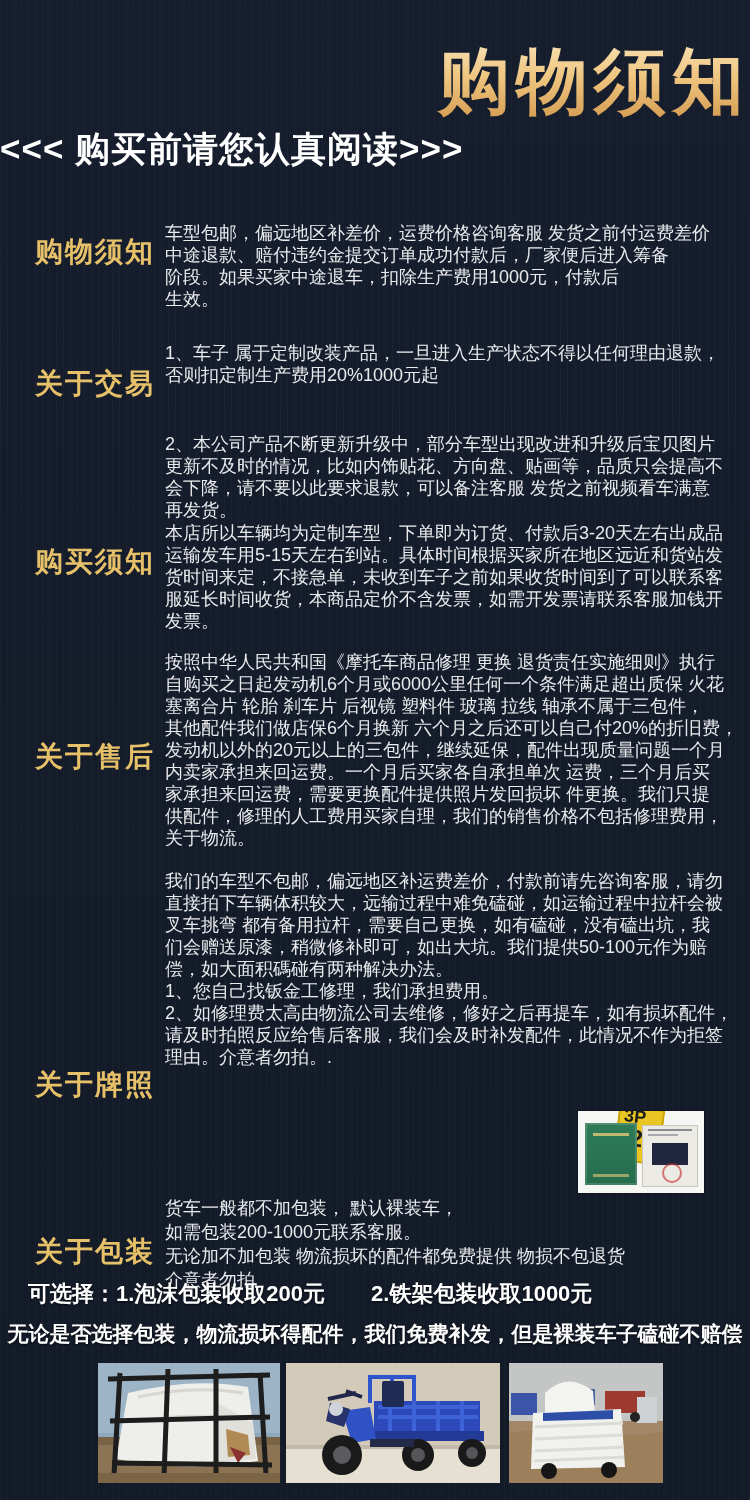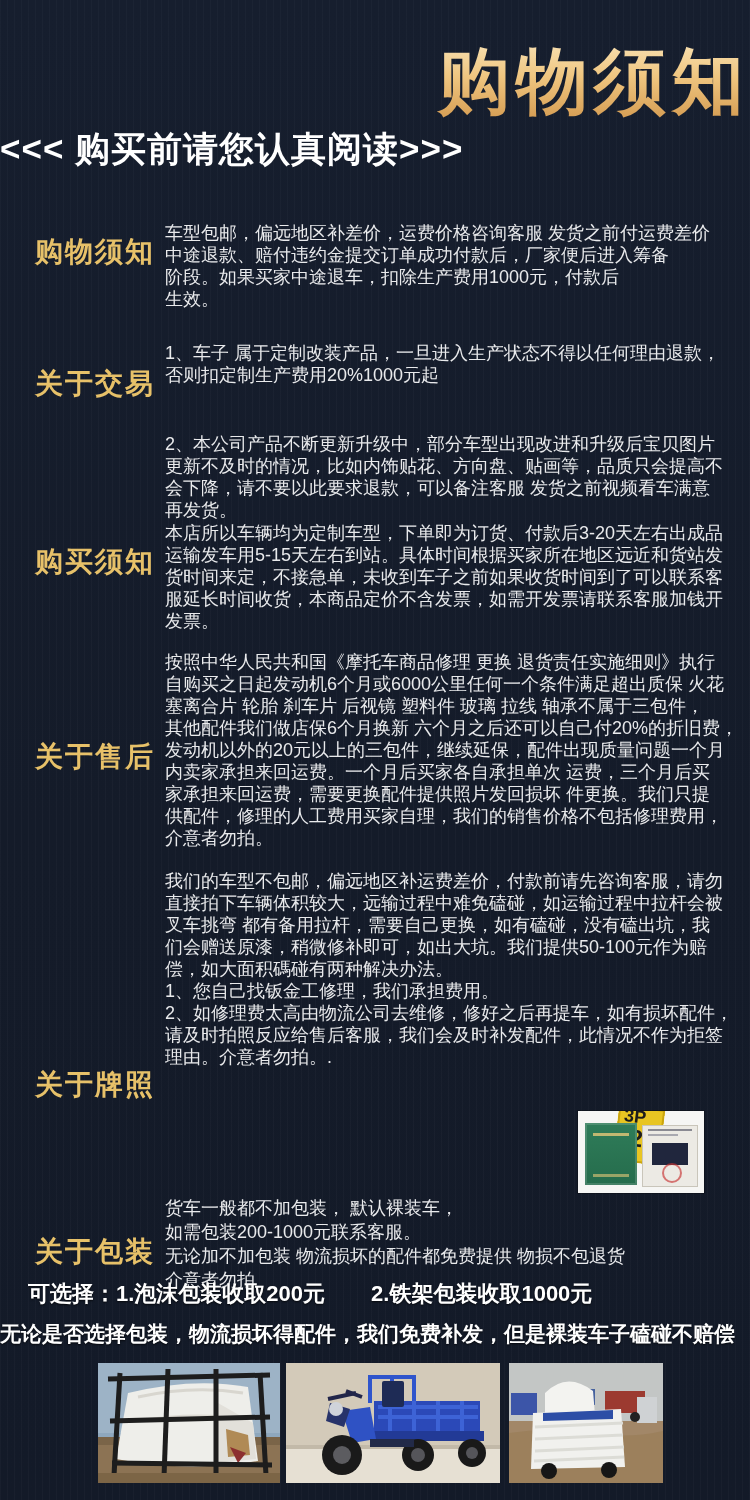--- a/index.html
+++ b/index.html
@@ -61,21 +61,21 @@
   .cert .cert-line2{position:absolute;left:6px;top:9px;width:30px;height:2px;background:#a9a9b0;}
   .cert .cert-stamp{position:absolute;left:20px;bottom:4px;width:16px;height:16px;border:2px solid rgba(200,50,50,.65);border-radius:50%;}
   
   .options-row{
     position:absolute;left:28px;top:1279px;width:700px;
     display:flex;gap:46px;
     font-size:22px;font-weight:bold;color:#ffffff;white-space:nowrap;
     text-shadow:0 1px 2px rgba(0,0,0,.7);
   }
   .note-row{
-    position:absolute;left:0;top:1320px;width:750px;text-align:left;
+    position:absolute;left:0;top:1320px;width:750px;text-align:center;
     font-size:21px;font-weight:bold;color:#ffffff;white-space:nowrap;
     text-shadow:0 1px 2px rgba(0,0,0,.7);
   }
   .photo{position:absolute;top:1363px;height:120px;overflow:hidden;background:#444;}
   .photo svg{display:block;}
   .photo-left{left:98px;width:182px;}
   .photo-mid{left:286px;width:214px;}
   .photo-right{left:509px;width:154px;}
 </style>
 </head>
@@ -116,21 +116,21 @@
   <div class="sec-label" style="top:738px">关于售后</div>
   <div class="sec-body" style="top:629px">
     <p>按照中华人民共和国《摩托车商品修理 更换 退货责任实施细则》执行
 自购买之日起发动机6个月或6000公里任何一个条件满足超出质保 火花
 塞离合片 轮胎 刹车片 后视镜 塑料件 玻璃 拉线 轴承不属于三包件，
 其他配件我们做店保6个月换新 六个月之后还可以自己付20%的折旧费，
 发动机以外的20元以上的三包件，继续延保，配件出现质量问题一个月
 内卖家承担来回运费。一个月后买家各自承担单次 运费，三个月后买
 家承担来回运费，需要更换配件提供照片发回损坏 件更换。我们只提
 供配件，修理的人工费用买家自理，我们的销售价格不包括修理费用，
-介意者勿拍。</p>
+关于物流。</p>
   </div>
 
   <div class="sec-body" style="top:848px">
     <p>我们的车型不包邮，偏远地区补运费差价，付款前请先咨询客服，请勿
 直接拍下车辆体积较大，远输过程中难免磕碰，如运输过程中拉杆会被
 叉车挑弯 都有备用拉杆，需要自己更换，如有磕碰，没有磕出坑，我
 们会赠送原漆，稍微修补即可，如出大坑。我们提供50-100元作为赔
 偿，如大面积碼碰有两种解决办法。
 1、您自己找钣金工修理，我们承担费用。
 2、如修理费太高由物流公司去维修，修好之后再提车，如有损坏配件，

